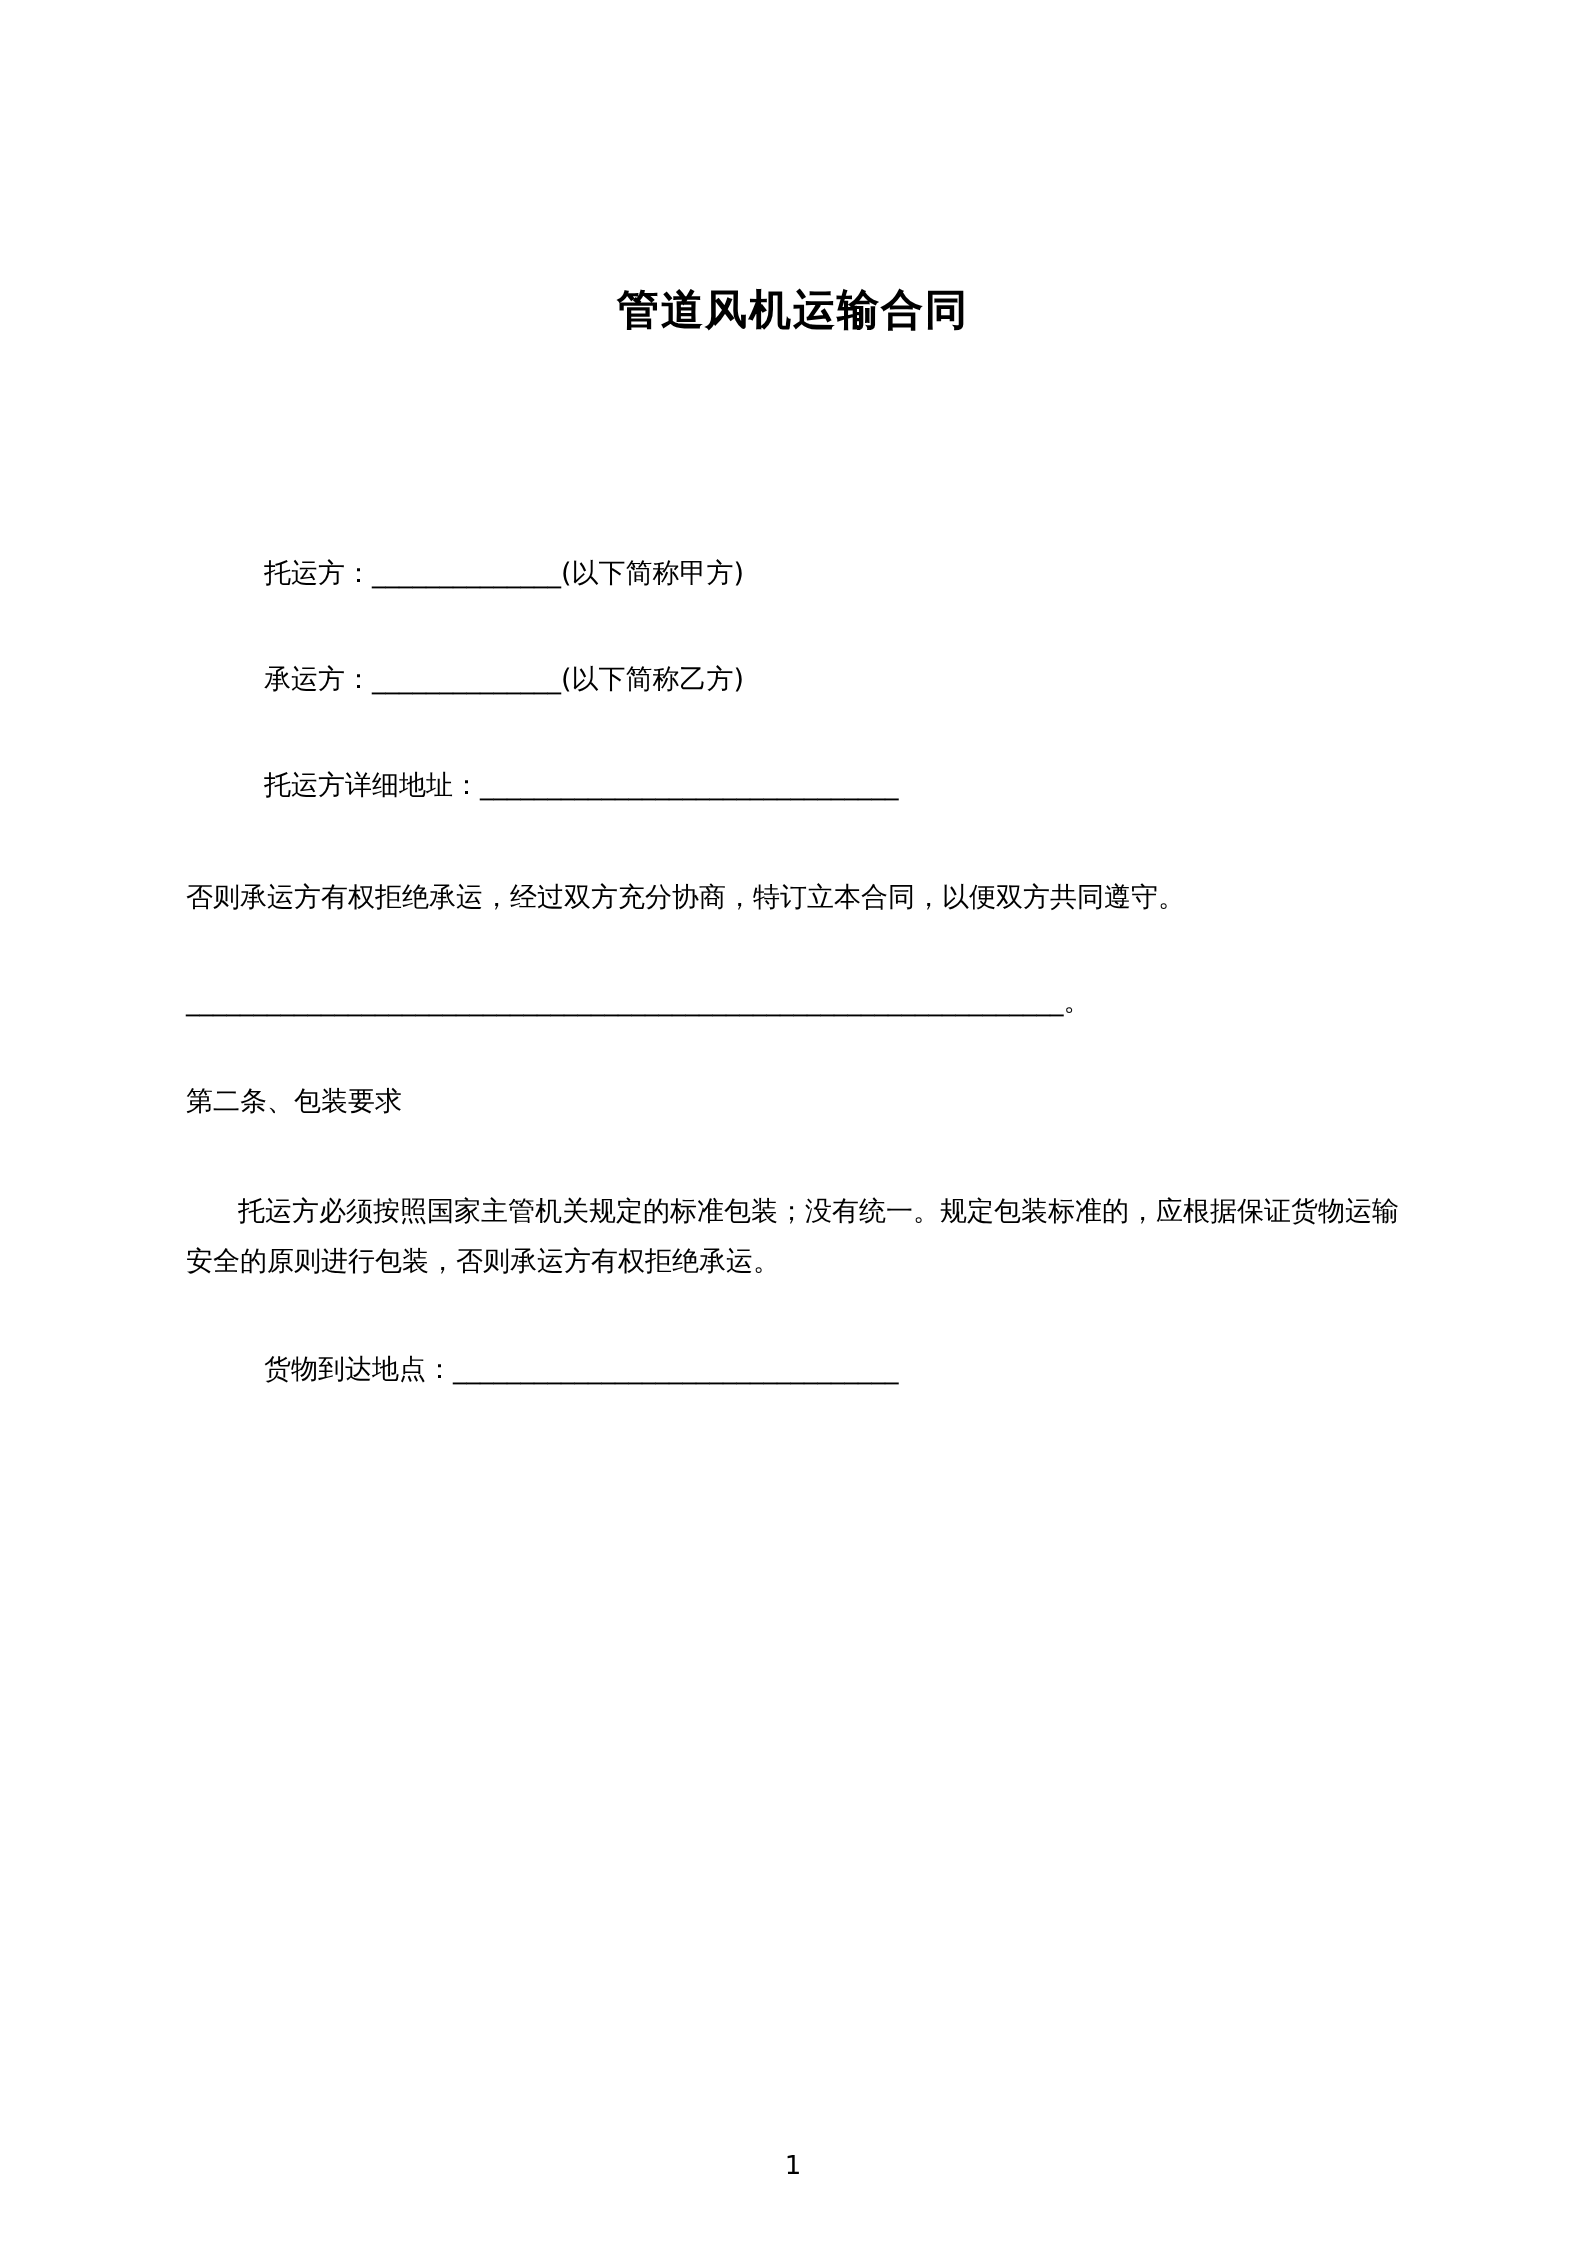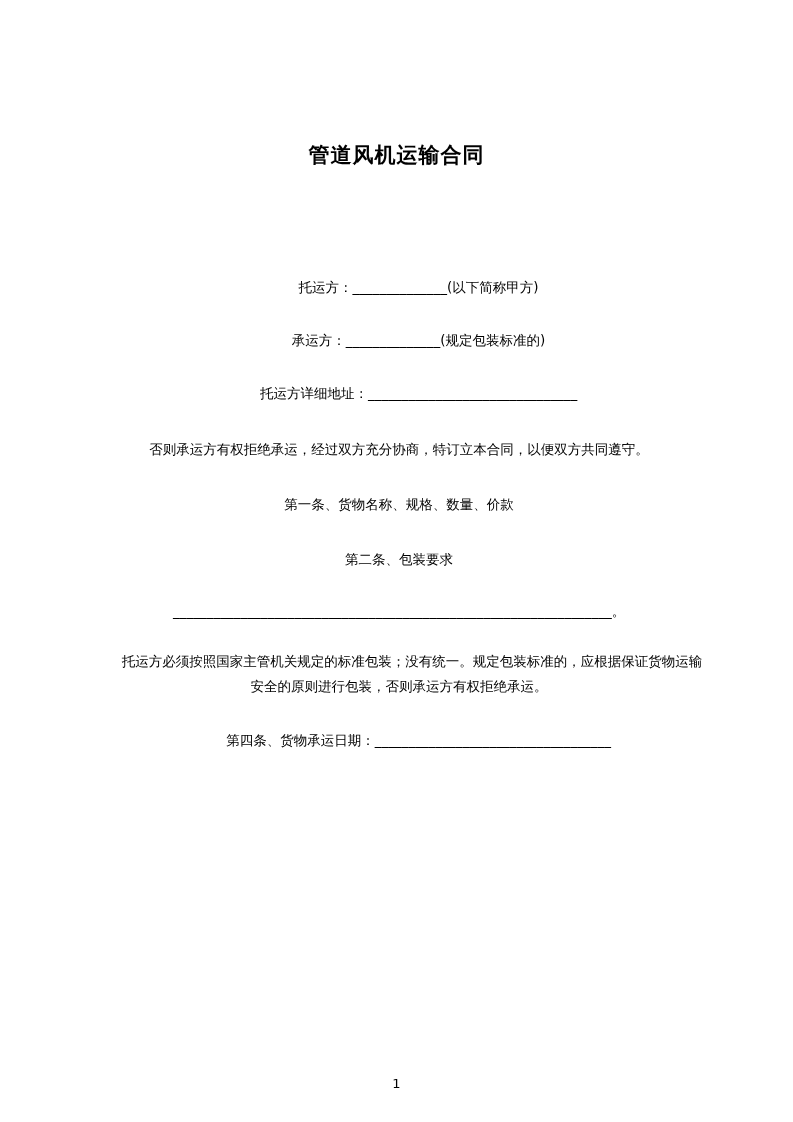--- a/index.html
+++ b/index.html
@@ -38,21 +38,20 @@
     position: absolute;
     top: 278px;
     left: 93px;
     width: 612px;
   }
   .para {
     font-size: 13.5px;
     line-height: 19px;
     margin: 0 0 34px 0;
     white-space: pre-wrap;
-    text-align: center;
   }
   .para.indent-1 {
     margin-left: 39px;
   }
   .para.flow {
     margin-left: 0;
     margin-bottom: 30px;
     line-height: 25px;
   }
   .para.flow-indent {
@@ -78,25 +77,24 @@
 </style>
 </head>
 <body>
 
 <div class="page">
 
   <h1 class="doc-title">管道风机运输合同</h1>
 
   <div class="body-area">
     <p class="para indent-1">托运方：______________(以下简称甲方)</p>
-    <p class="para indent-1">承运方：______________(规定包装标准的)</p>
+    <p class="para indent-1">承运方：______________(以下简称乙方)</p>
     <p class="para indent-1">托运方详细地址：_______________________________</p>
     <p class="para flow">否则承运方有权拒绝承运，经过双方充分协商，特订立本合同，以便双方共同遵守。</p>
-    <p class="para flow">第一条、货物名称、规格、数量、价款</p>
+    <p class="para rule-line">_________________________________________________________________。</p>
     <p class="para flow">第二条、包装要求</p>
-    <p class="para rule-line">_________________________________________________________________。</p>
     <p class="para flow-indent">托运方必须按照国家主管机关规定的标准包装；没有统一。规定包装标准的，应根据保证货物运输安全的原则进行包装，否则承运方有权拒绝承运。</p>
-    <p class="para indent-1">第四条、货物承运日期：___________________________________</p>
+    <p class="para indent-1">货物到达地点：_________________________________</p>
   </div>
 
   <div class="page-number">1</div>
 
 </div>
 
 </body></html>

